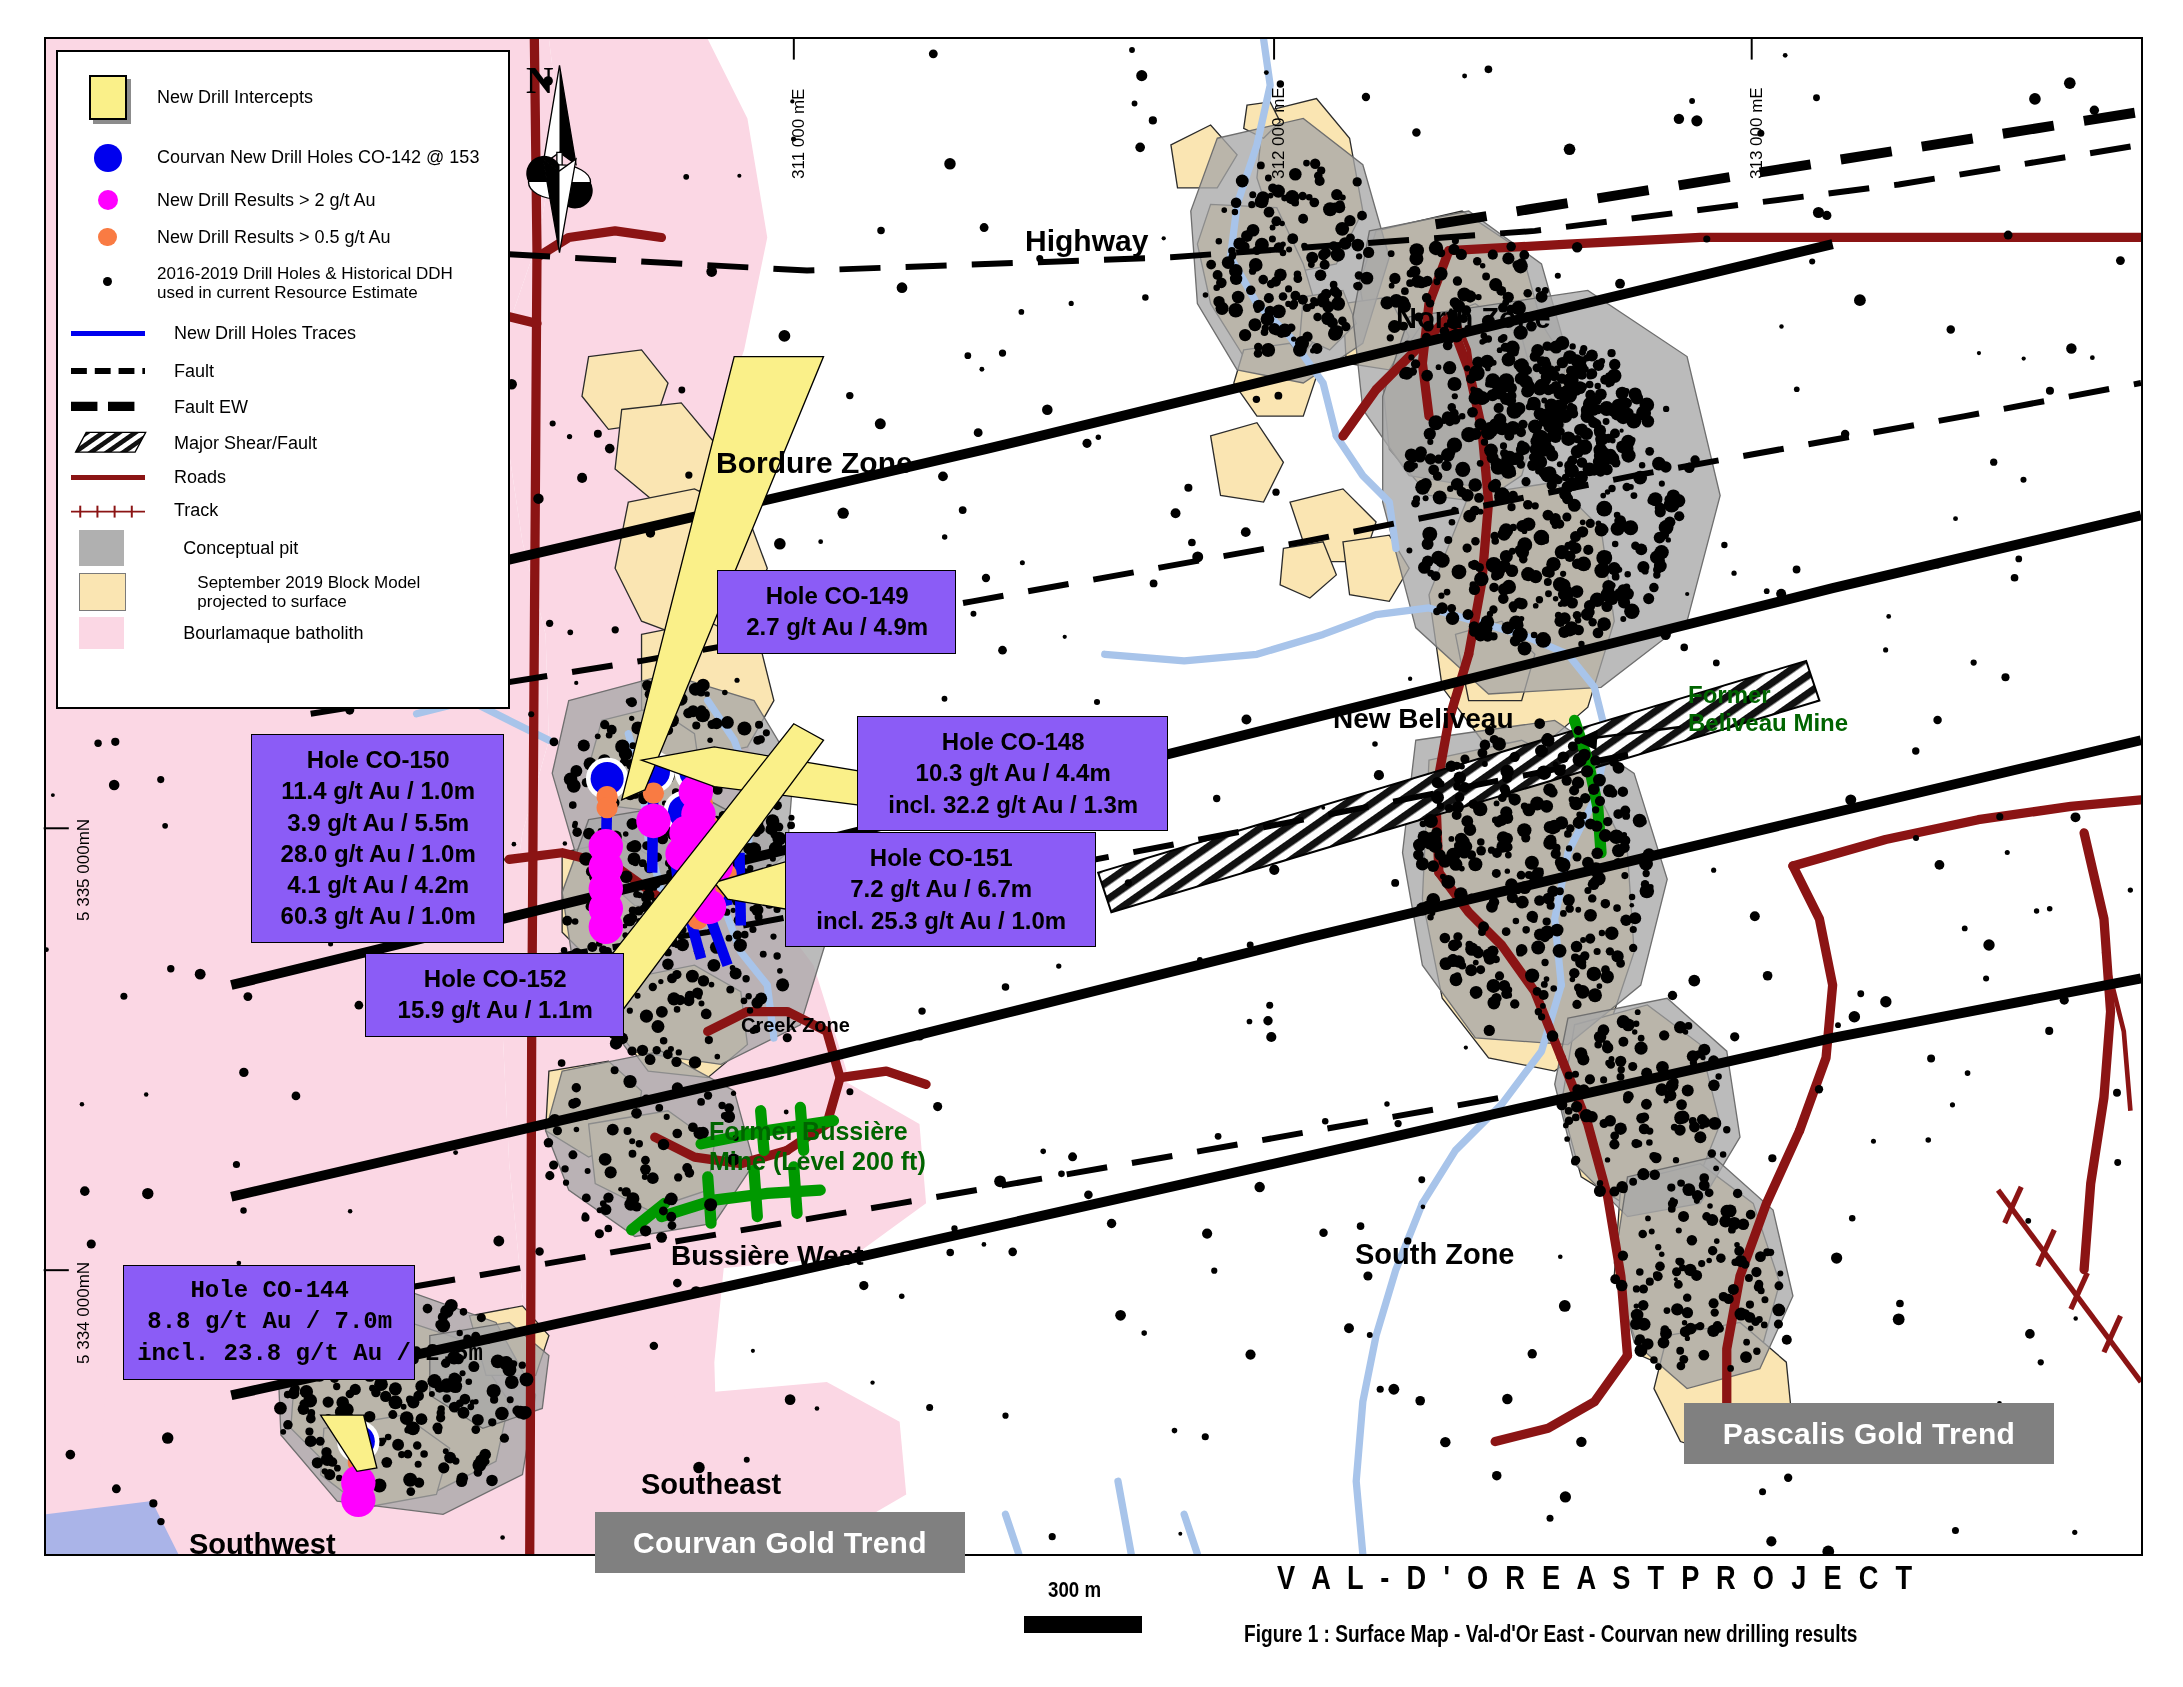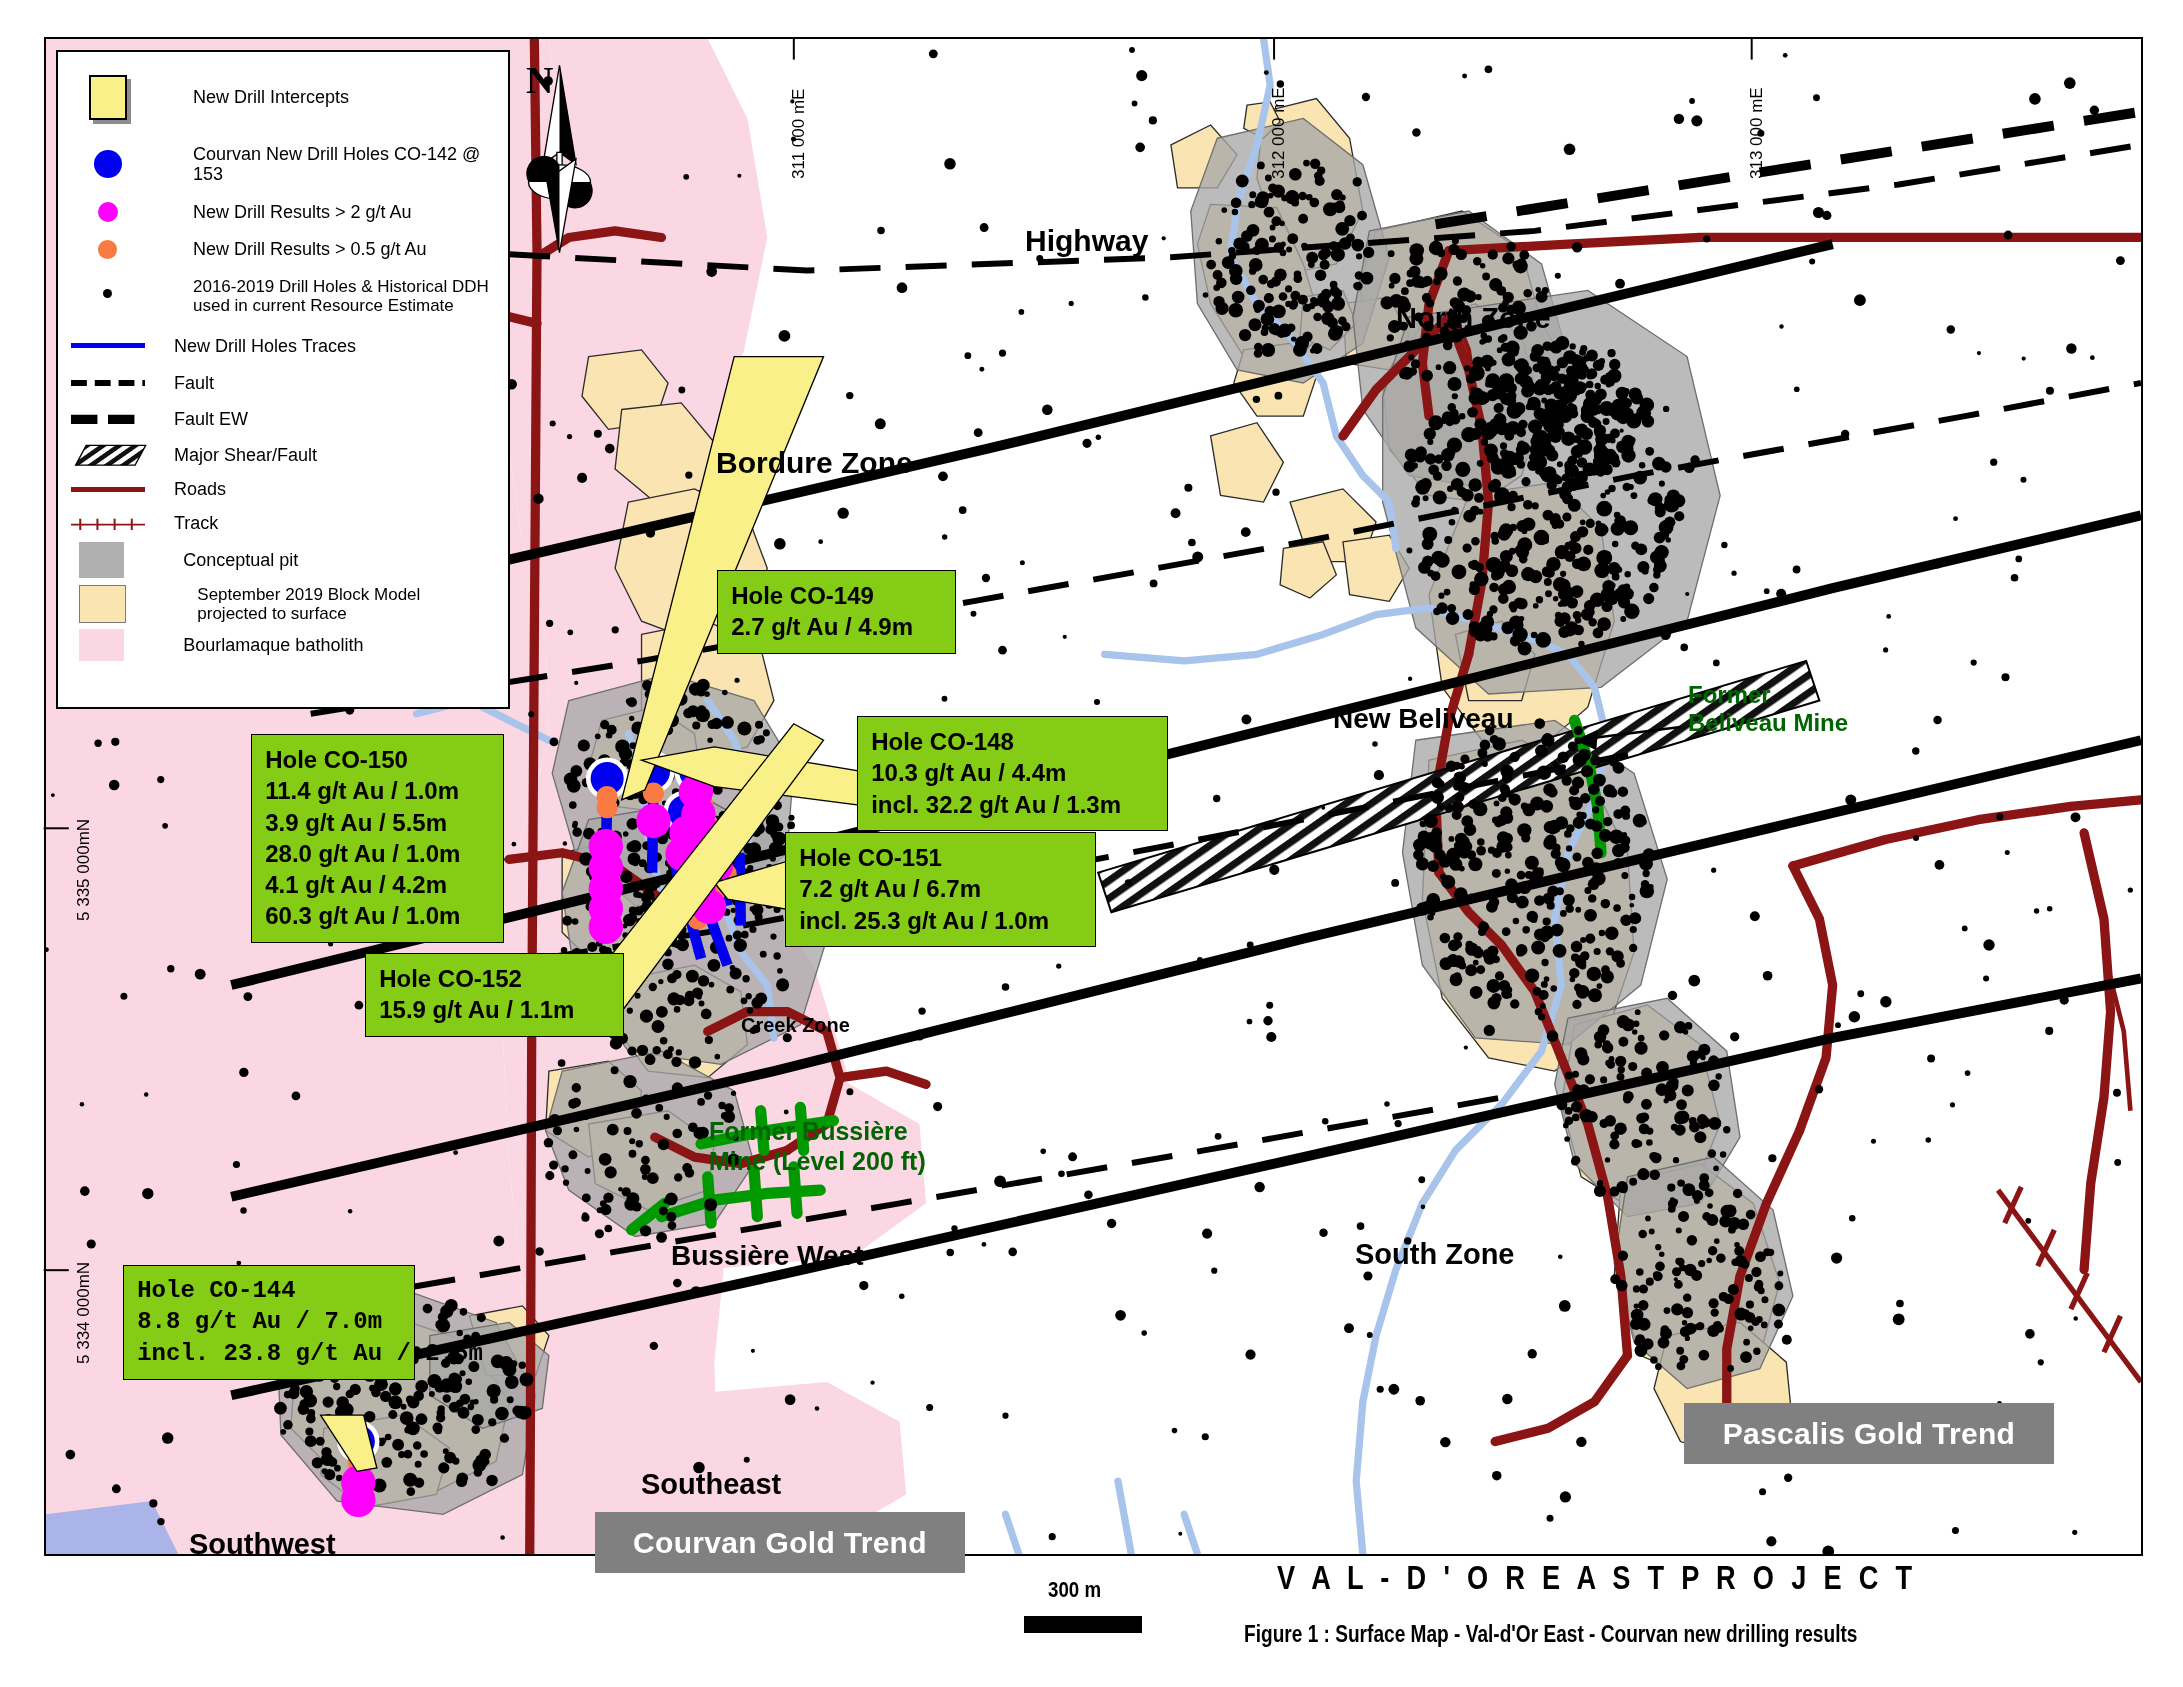--- a/index.html
+++ b/index.html
@@ -20,31 +20,31 @@
   }
   #map-canvas{position:absolute;left:0;top:0;width:100%;height:100%;}
   
   #legend{
     position:absolute;left:56px;top:50px;width:450px;height:655px;
     background:#ffffff;border:2px solid #000;
     z-index:60;
   }
   .lg-row{display:flex;align-items:center;margin:0 0 0 0;}
   .lg-sym{width:99px;display:flex;justify-content:center;align-items:center;flex:0 0 99px;}
-  .lg-txt{font-size:18px;color:#000;line-height:1.12;margin-left:36px;}
+  .lg-txt{font-size:18px;color:#000;line-height:1.12;}
   .lg-txt.small{font-size:17px;}
   .sw-box{width:34px;height:41px;background:#faf089;border:2px solid #000;box-shadow:4px 4px 0 rgba(120,120,120,.85);}
   .dot{border-radius:50%;display:block;}
   .line-sym{display:block;}
   .patch{border:0.7px solid #555;}
   
   .callout{
-    position:absolute;background:#84cc16;border:1.3px solid #000;
+    position:absolute;background:#8b5cf6;border:1.3px solid #000;
     font-weight:bold;color:#000;z-index:55;
-    padding:9.3px 12px 10.6px 13.2px;line-height:1.30;
+    padding:9.3px 12px 10.6px 13.2px;line-height:1.30;text-align:center;
   }
   .callout .title{display:block;}
   .callout .ln{display:block;white-space:nowrap;}
   
   .zlabel{position:absolute;font-weight:bold;color:#000;z-index:50;white-space:nowrap;}
   .glabel{position:absolute;font-weight:bold;color:#006400;z-index:50;white-space:nowrap;line-height:1.18;}
   .banner{
     position:absolute;background:#808080;color:#ffffff;font-weight:bold;
     z-index:52;display:flex;align-items:center;justify-content:center;
     letter-spacing:0.3px;

